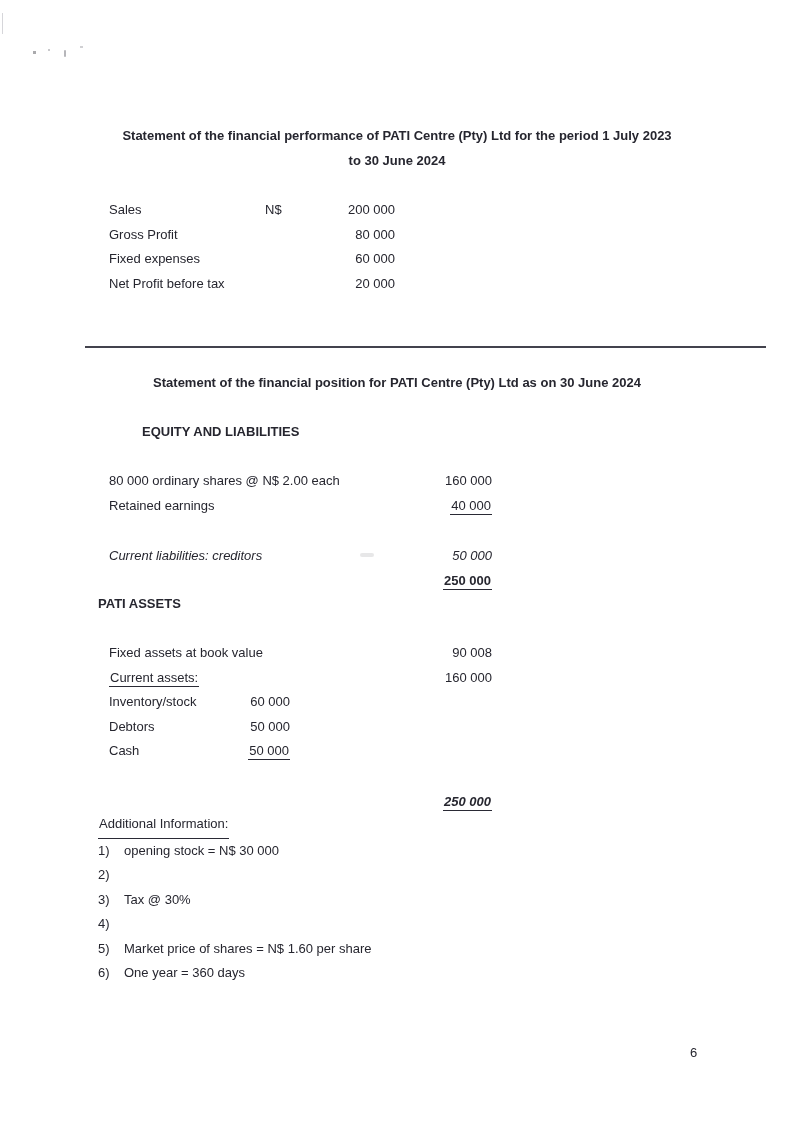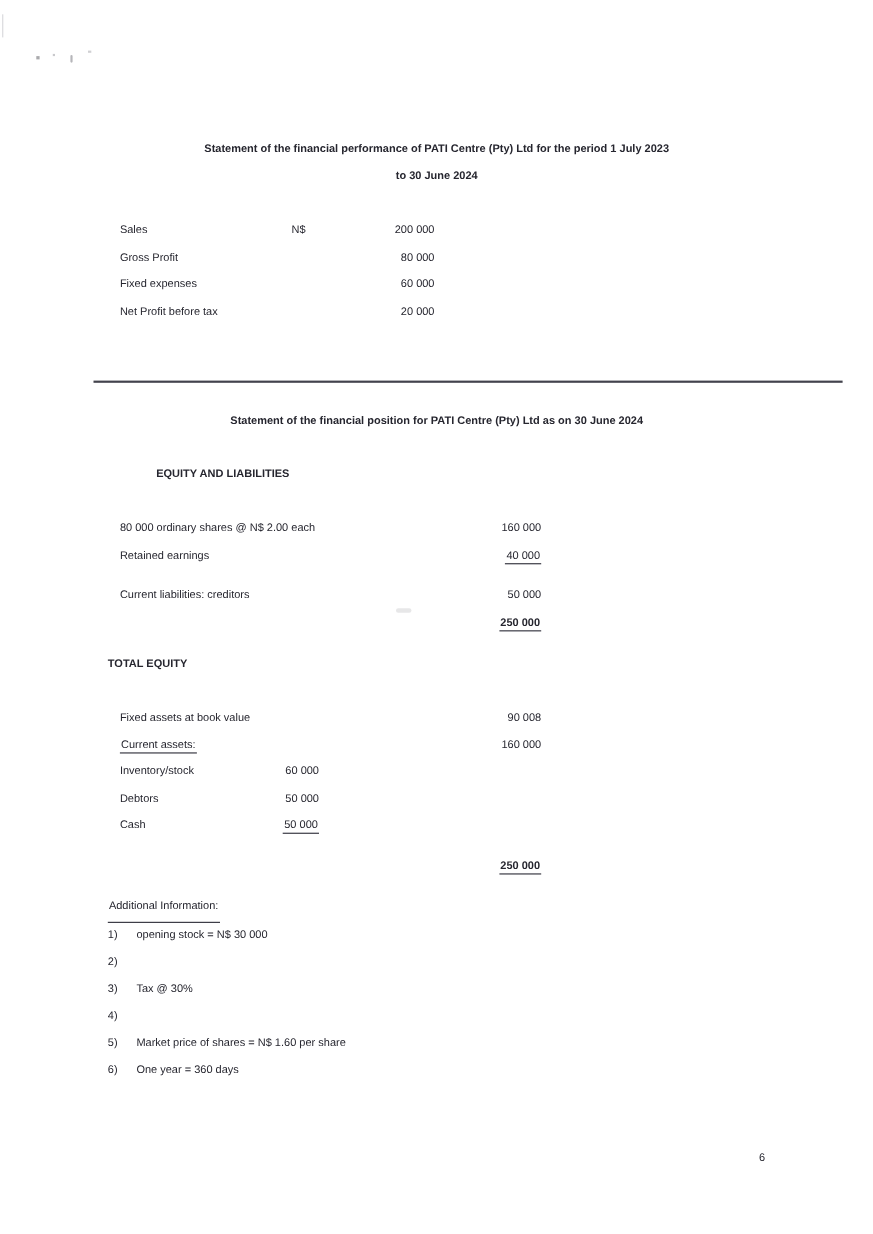--- a/index.html
+++ b/index.html
@@ -7,21 +7,21 @@
   body {
     font-family: "Liberation Sans", "DejaVu Sans", sans-serif;
     color: #26262f;
   }
   .page {
     position: relative;
     width: 794px;
     height: 1122px;
     background: #ffffff;
     overflow: hidden;
-    font-size: 10px;
+    font-size: 13px;
     line-height: 24.5px;
   }
 
   
   .doc-title {
     position: absolute;
     left: 40px;
     right: 40px;
     text-align: center;
     font-weight: bold;
@@ -67,21 +67,21 @@
     width: 394px;
   }
   .equity-table { top: 469px; }
   .assets-table { top: 641px; }
   .fin-row .val-mid {
     position: absolute;
     left: 0;
     width: 192px;
     text-align: right;
   }
-  .gap-above { margin-top: 12px; }
+  .gap-above { margin-top: 26px; font-style: italic; }
 
   .u { border-bottom: 1.6px solid #2a2a35; padding: 0 1px 1px 1px; }
   .b { font-weight: bold; }
 
   
   .additional {
     position: absolute;
     left: 98px;
     top: 812px;
     width: 420px;
@@ -163,21 +163,21 @@
     </div>
     <div class="fin-row gap-above">
       <span class="lbl">Current liabilities: creditors</span>
       <span class="val"><span>50 000</span></span>
     </div>
     <div class="fin-row">
       <span class="val"><span class="u b">250 000</span></span>
     </div>
   </div>
 
-  <div class="section-heading assets-heading">TOTAL EQUITY</div>
+  <div class="section-heading assets-heading">PATI ASSETS</div>
 
   <div class="pos-table assets-table">
     <div class="fin-row">
       <span class="lbl">Fixed assets at book value</span>
       <span class="val"><span>90 008</span></span>
     </div>
     <div class="fin-row">
       <span class="lbl"><span class="u">Current assets:</span></span>
       <span class="val"><span>160 000</span></span>
     </div>

